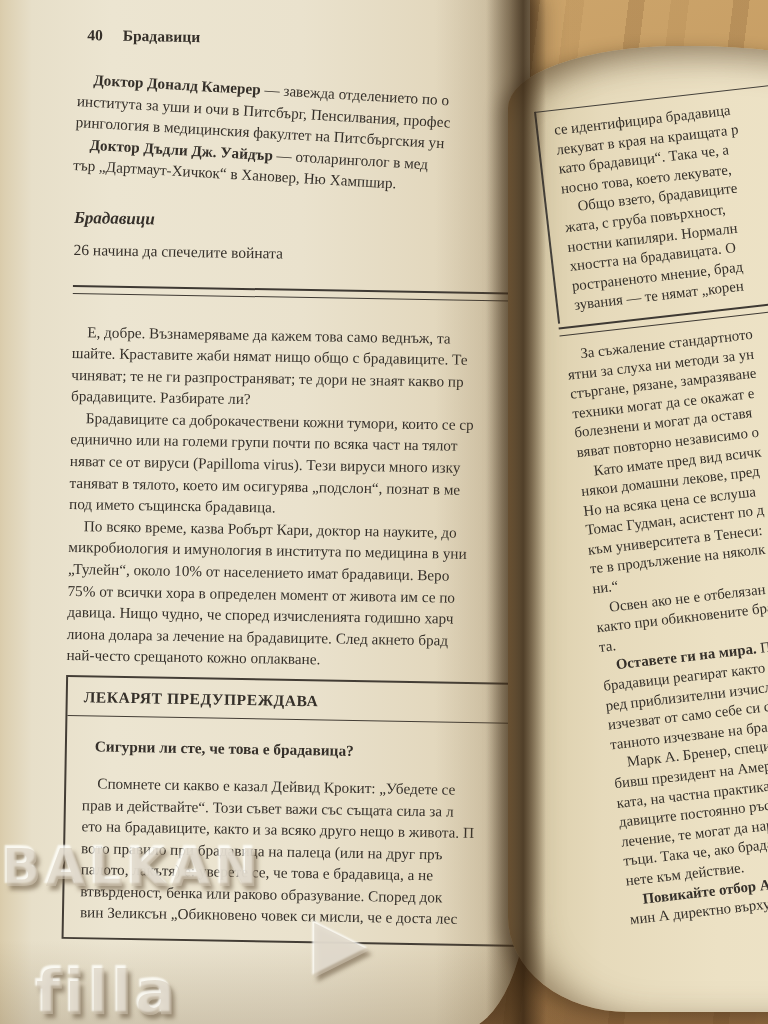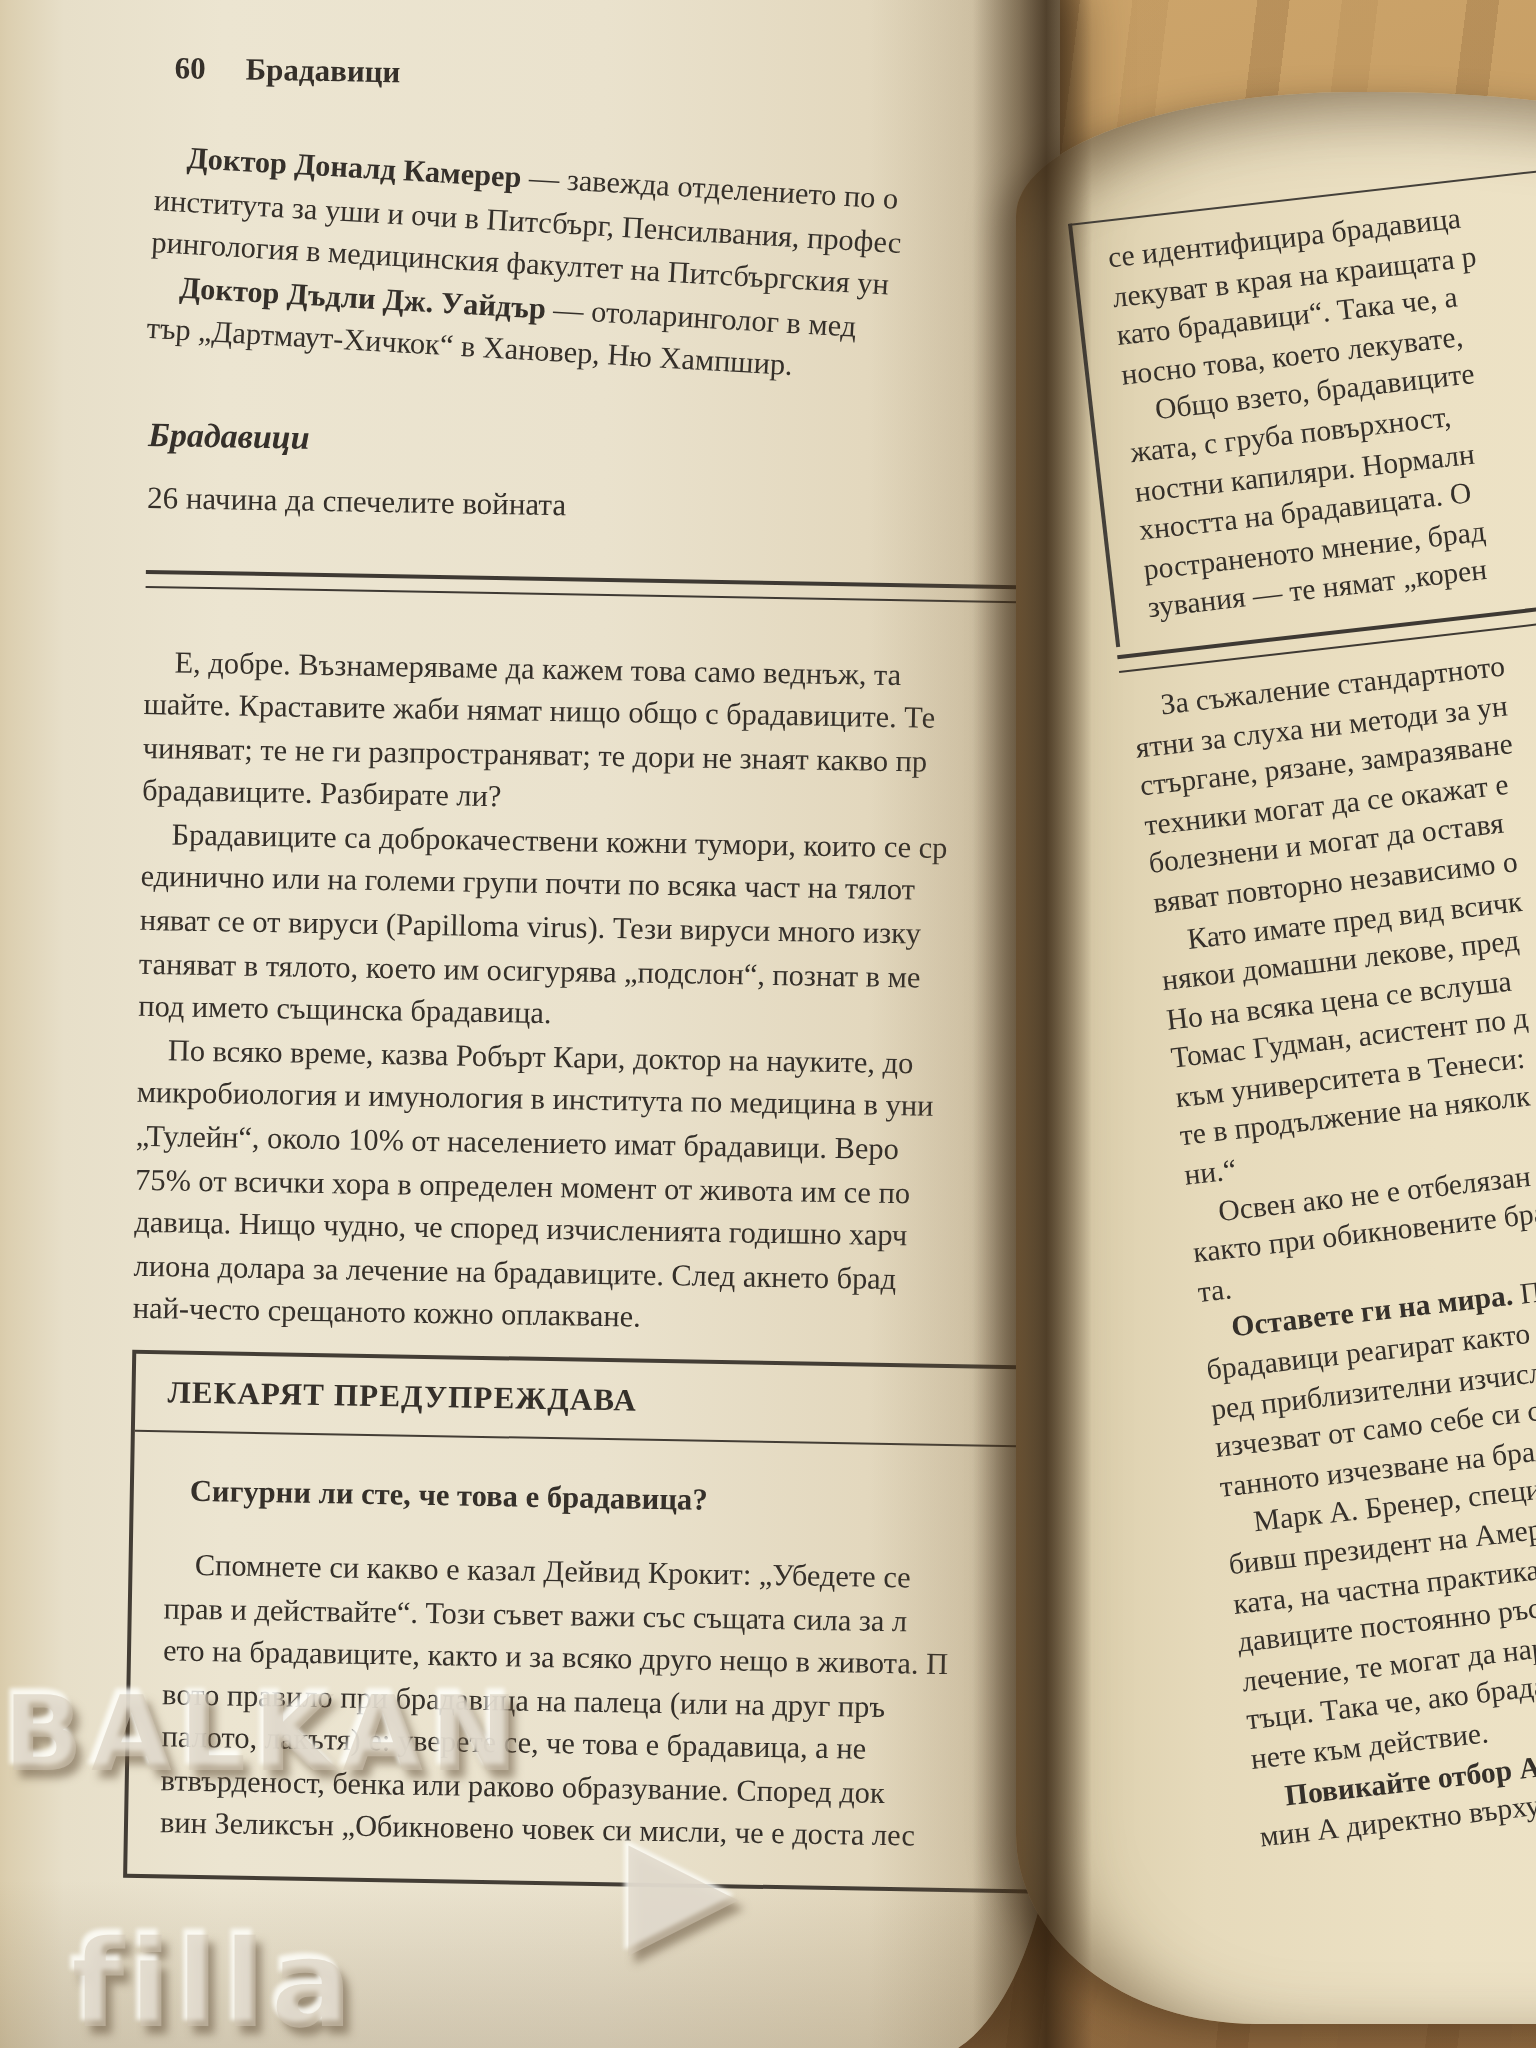--- a/index.html
+++ b/index.html
@@ -83,21 +83,21 @@
 </head>
 <body>
 
 <div class="scene">
 
   <div class="wood"></div>
 
   <div class="left-page">
     <div class="lp-inner">
       <div class="running-head">
-        <span class="rh-num">60</span><span class="rh-title">Брадавици</span>
+        <span class="rh-num">40</span><span class="rh-title">Брадавици</span>
       </div>
       <div class="intro tblock">
           <div class="tl">    <b>Доктор Доналд Камерер</b> — завежда отделението по о</div>
           <div class="tl">института за уши и очи в Питсбърг, Пенсилвания, профес</div>
           <div class="tl">рингология в медицинския факултет на Питсбъргския ун</div>
           <div class="tl">    <b>Доктор Дъдли Дж. Уайдър</b> — отоларинголог в мед</div>
           <div class="tl">тър „Дартмаут-Хичкок“ в Хановер, Ню Хампшир.</div>
         </div>
       <div class="sec-title">Брадавици</div>
       <div class="sec-sub">26 начина да спечелите войната</div>

